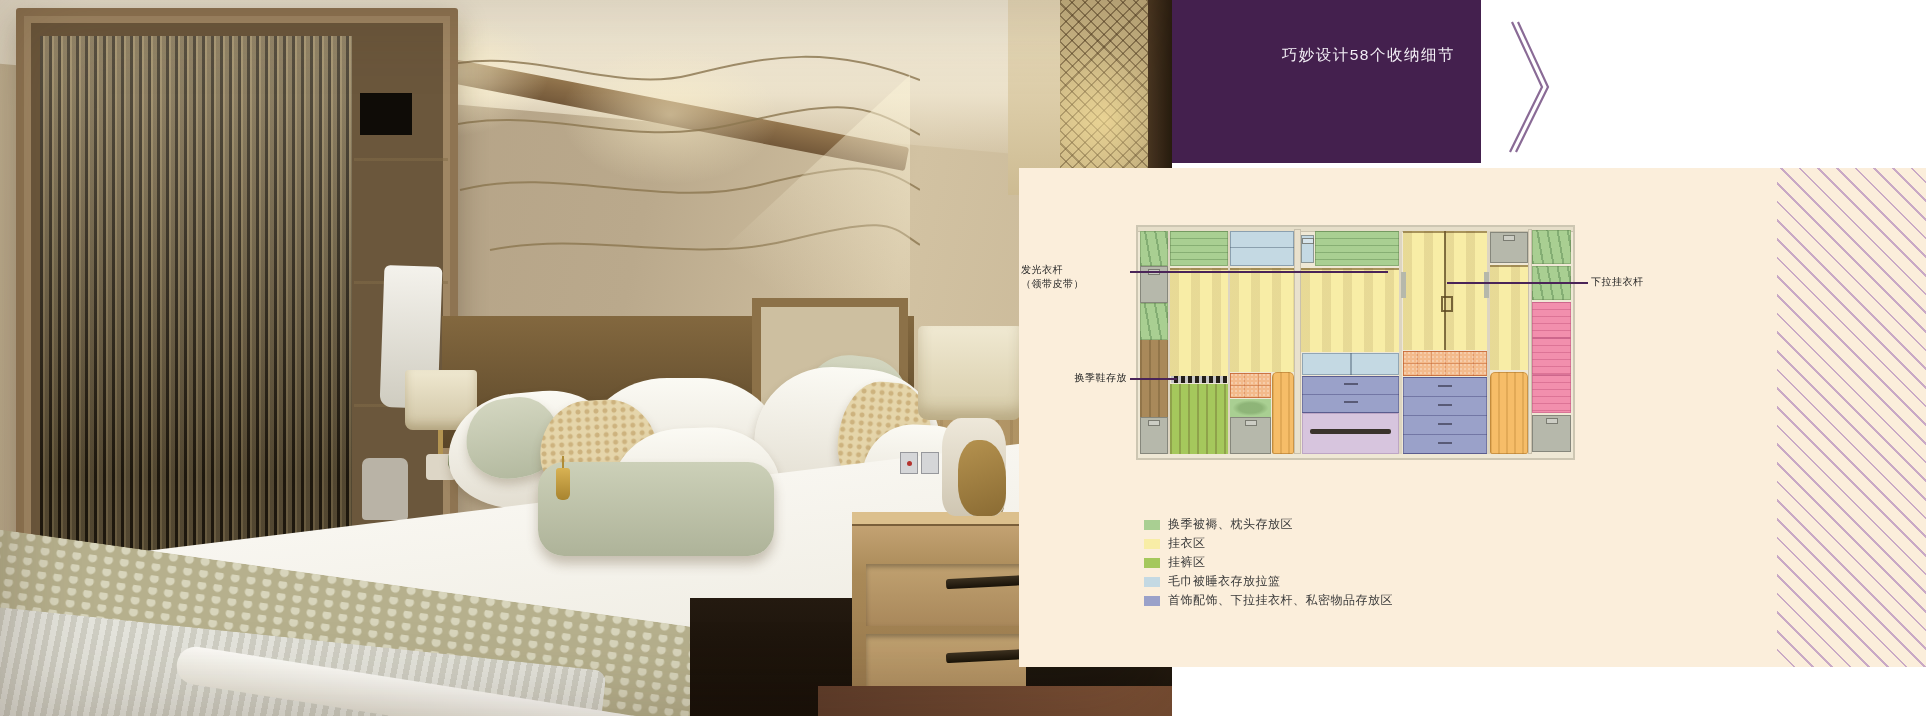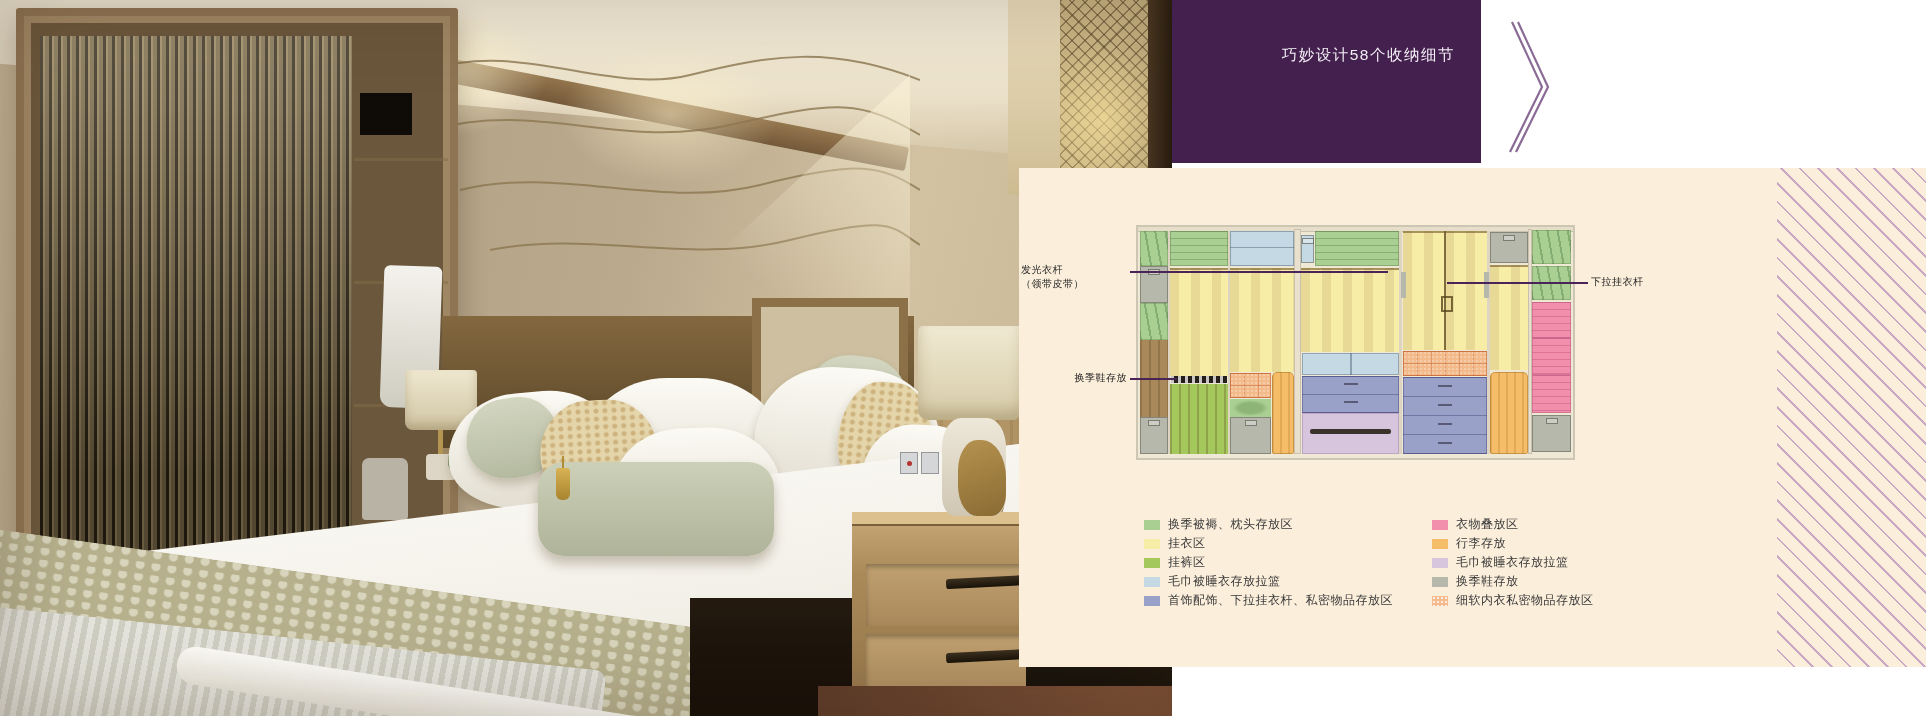--- a/index.html
+++ b/index.html
@@ -367,37 +367,15 @@
         </div>
         <div class="legend-row">
           <span class="legend-swatch" style="background-color: rgb(196, 217, 227);"></span>
           <span class="legend-label">毛巾被睡衣存放拉篮</span>
         </div>
         <div class="legend-row">
           <span class="legend-swatch" style="background-color: rgb(154, 161, 201);"></span>
           <span class="legend-label">首饰配饰、下拉挂衣杆、私密物品存放区</span>
         </div>
       </div>
-    <div class="legend-col" id="legend-col-2">
-        <div class="legend-row">
-          <span class="legend-swatch" style="background-color: rgb(242, 143, 173);"></span>
-          <span class="legend-label">衣物叠放区</span>
-        </div>
-        <div class="legend-row">
-          <span class="legend-swatch" style="background-color: rgb(246, 189, 104);"></span>
-          <span class="legend-label">行李存放</span>
-        </div>
-        <div class="legend-row">
-          <span class="legend-swatch" style="background-color: rgb(215, 197, 222);"></span>
-          <span class="legend-label">毛巾被睡衣存放拉篮</span>
-        </div>
-        <div class="legend-row">
-          <span class="legend-swatch" style="background-color: rgb(182, 184, 171);"></span>
-          <span class="legend-label">换季鞋存放</span>
-        </div>
-        <div class="legend-row">
-          <span class="legend-swatch dotted" style="background-color: rgb(243, 186, 139);"></span>
-          <span class="legend-label">细软内衣私密物品存放区</span>
-        </div>
-      </div>
   </div>
 
 </div>
 
 </body></html>

